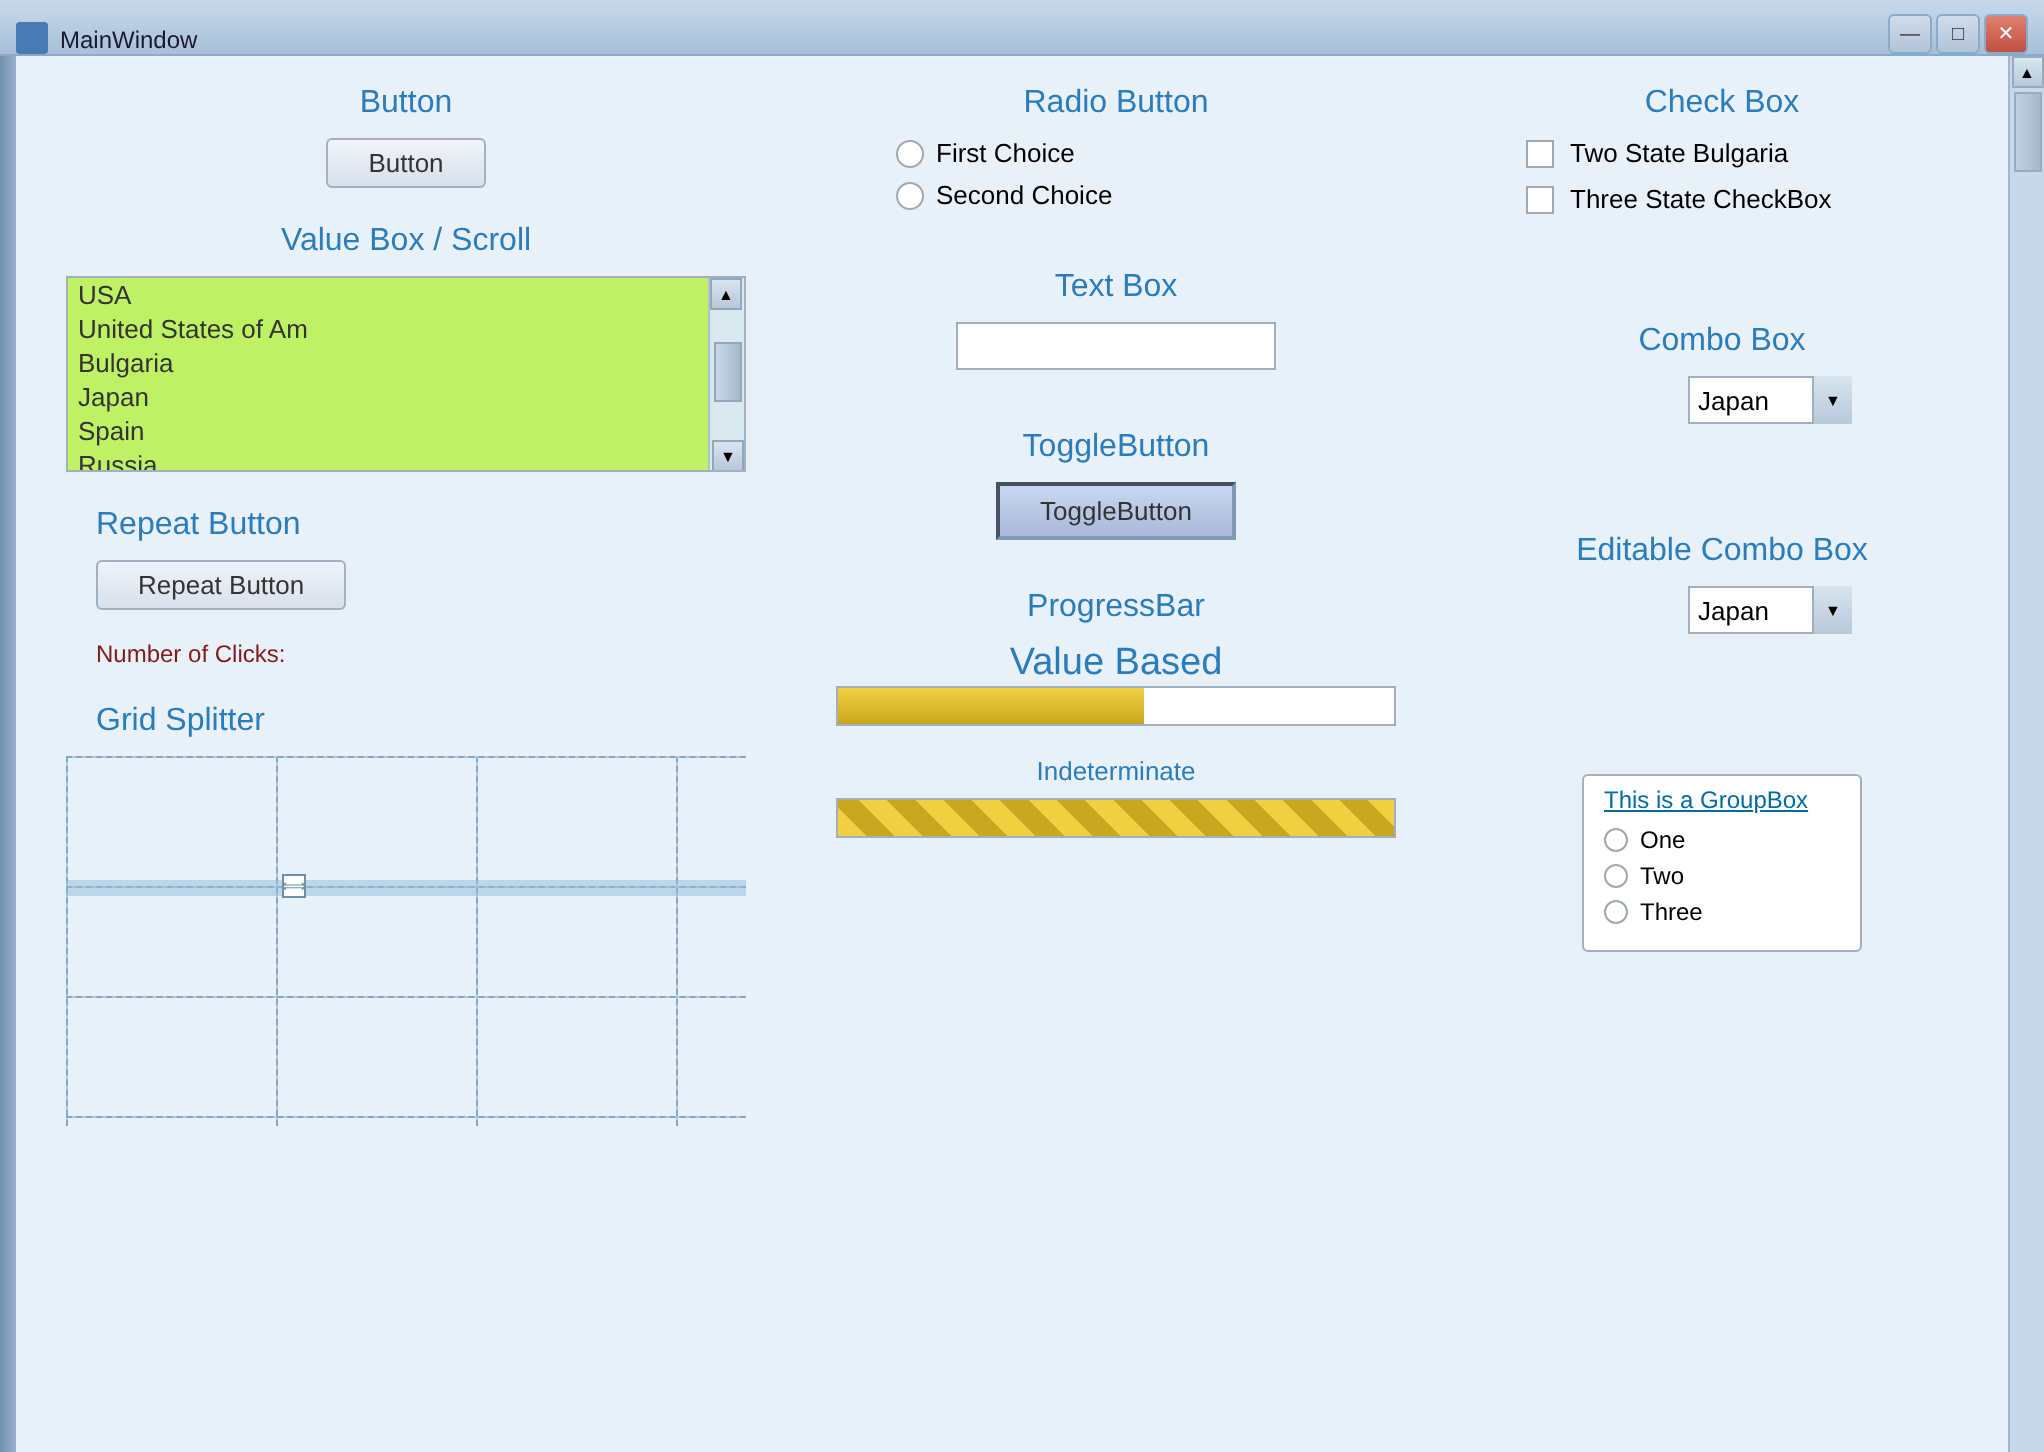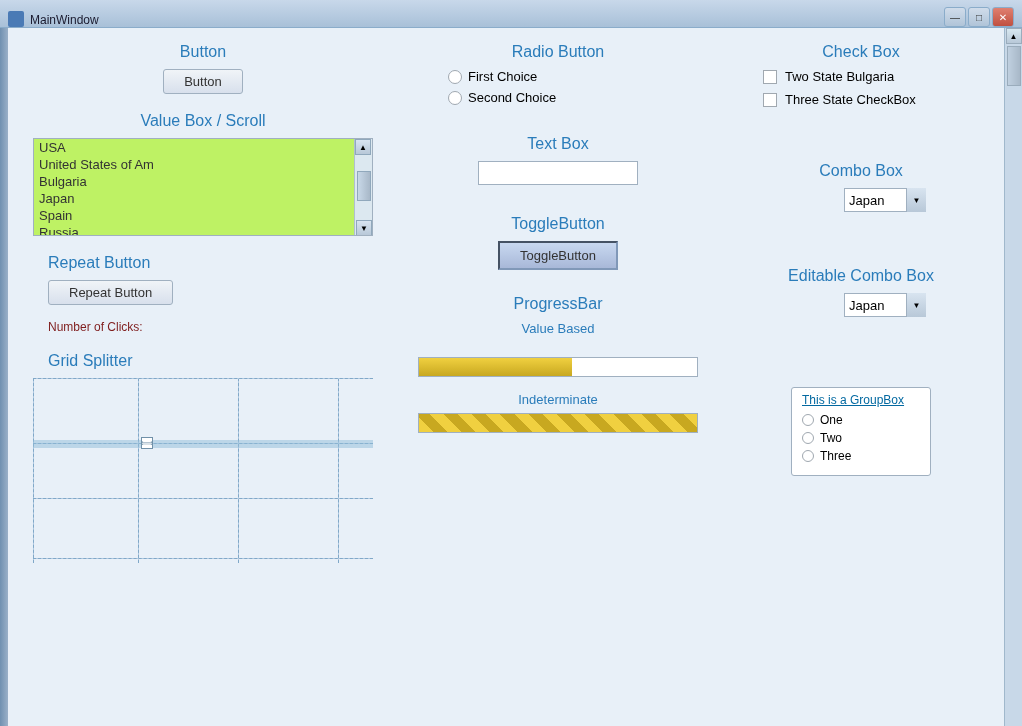--- a/index.html
+++ b/index.html
@@ -439,21 +439,21 @@
         <input class="text-input" type="text" style="">
       </div>
 
       <div class="section-block" style="margin-top:30px;">
         <div class="section-title">ToggleButton</div>
         <button class="toggle-btn">ToggleButton</button>
       </div>
 
       <div class="section-block" style="margin-top:25px;">
         <div class="section-title">ProgressBar</div>
-        <div class="section-title" style="font-size:13px;margin-bottom:21px;">Value Based</div>
+        <div class="section-title" style="font-size:19px;margin-bottom:0;">Value Based</div>
         <div class="progress-container">
           <div class="progress-fill" style="width:55%;"></div>
         </div>
         <div class="section-title" style="font-size:13px;margin-bottom:6px;">Indeterminate</div>
         <div class="progress-container">
           <div class="progress-indeterminate" style="width:100%;"></div>
         </div>
       </div>
 
     </div>

